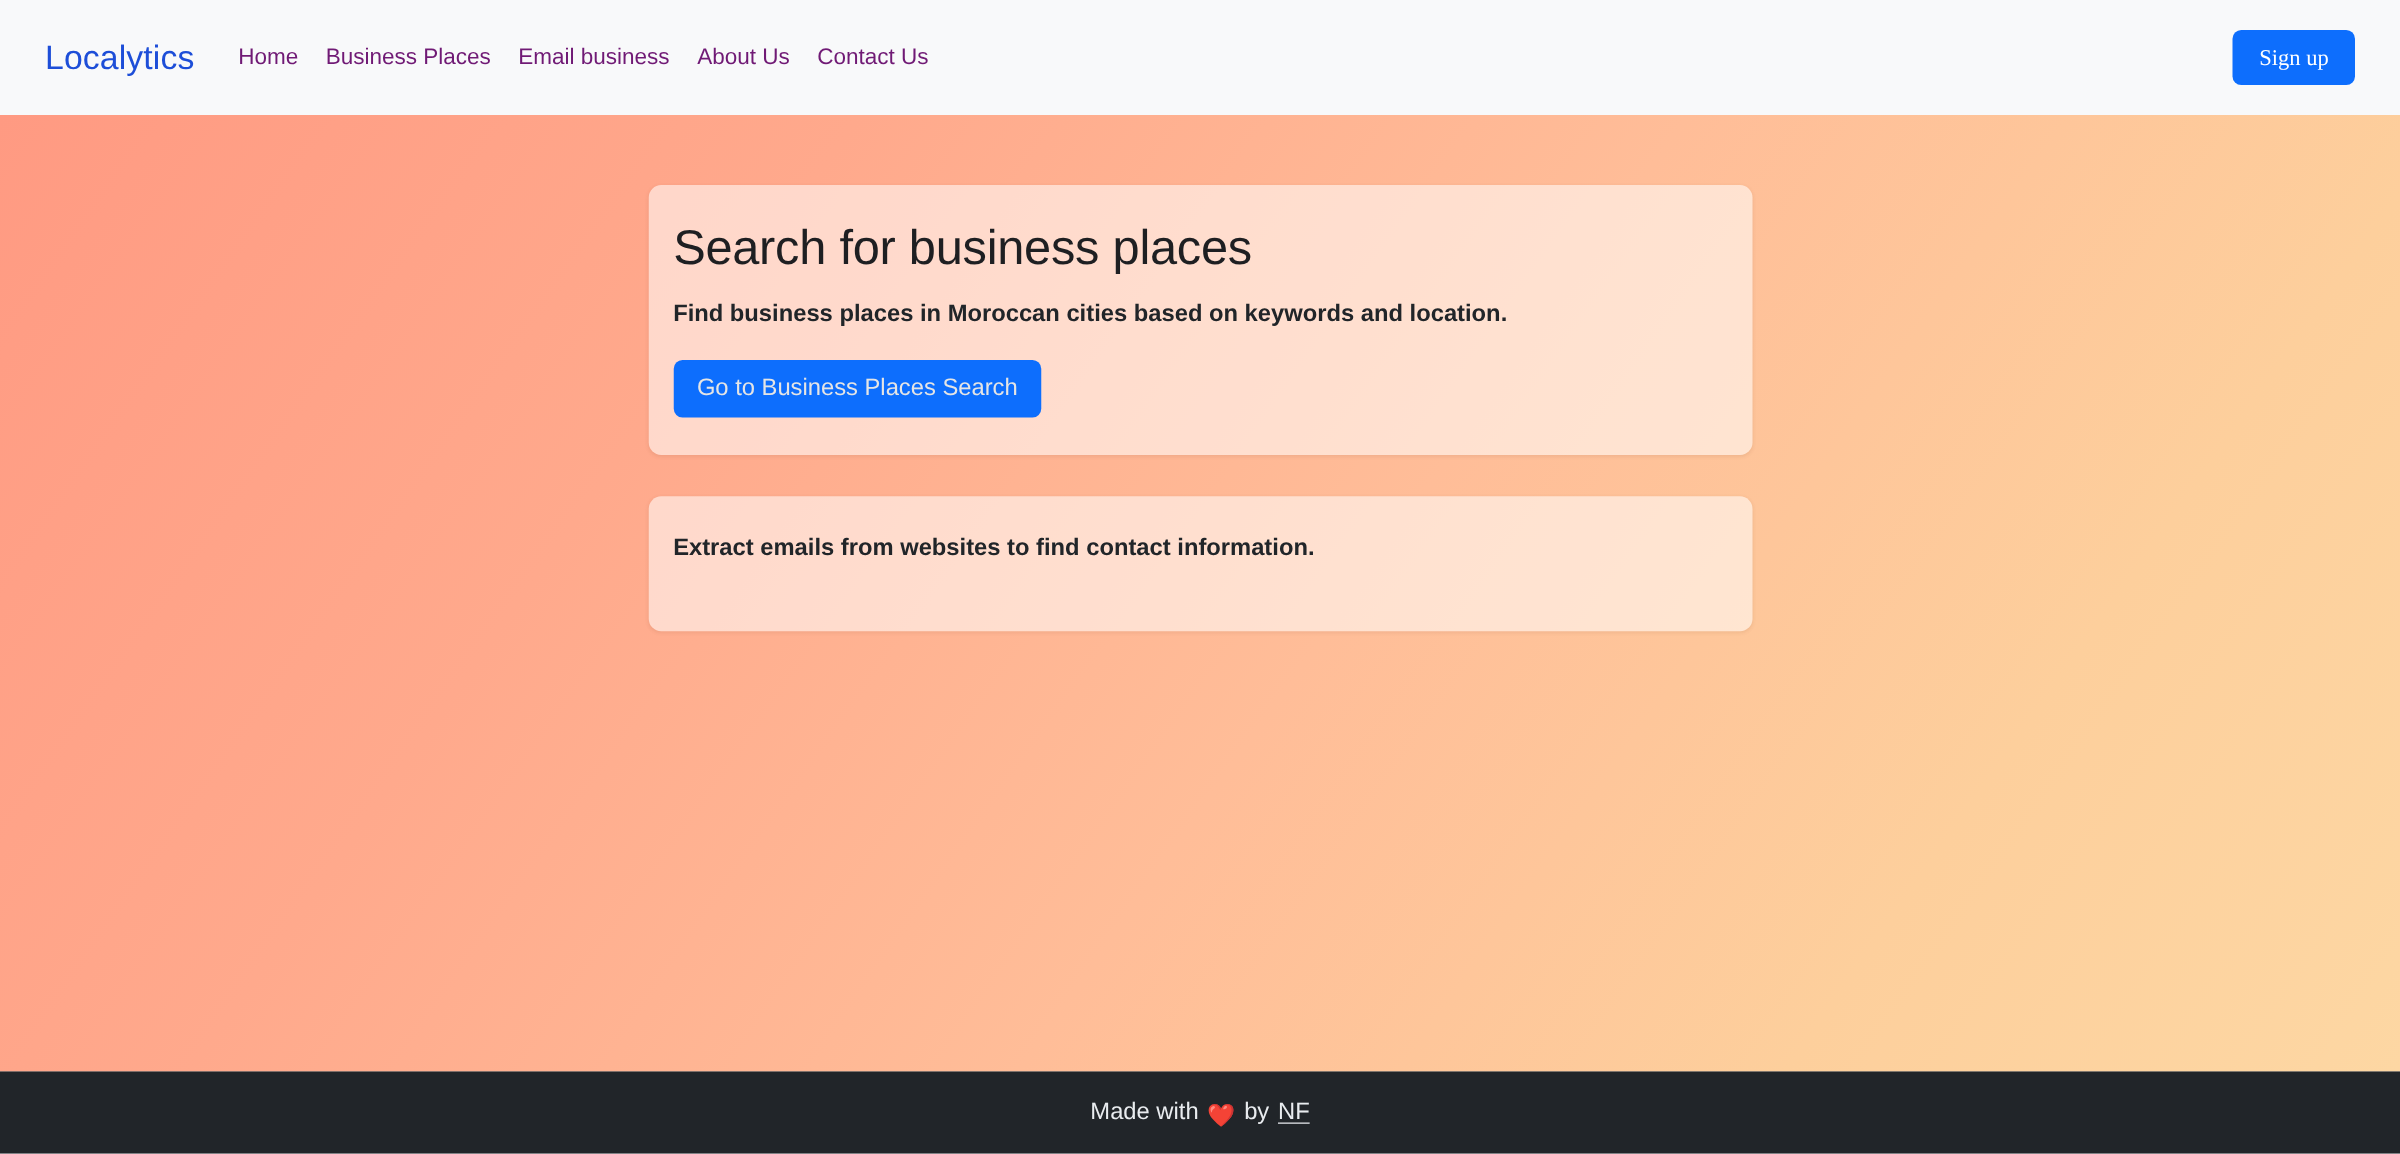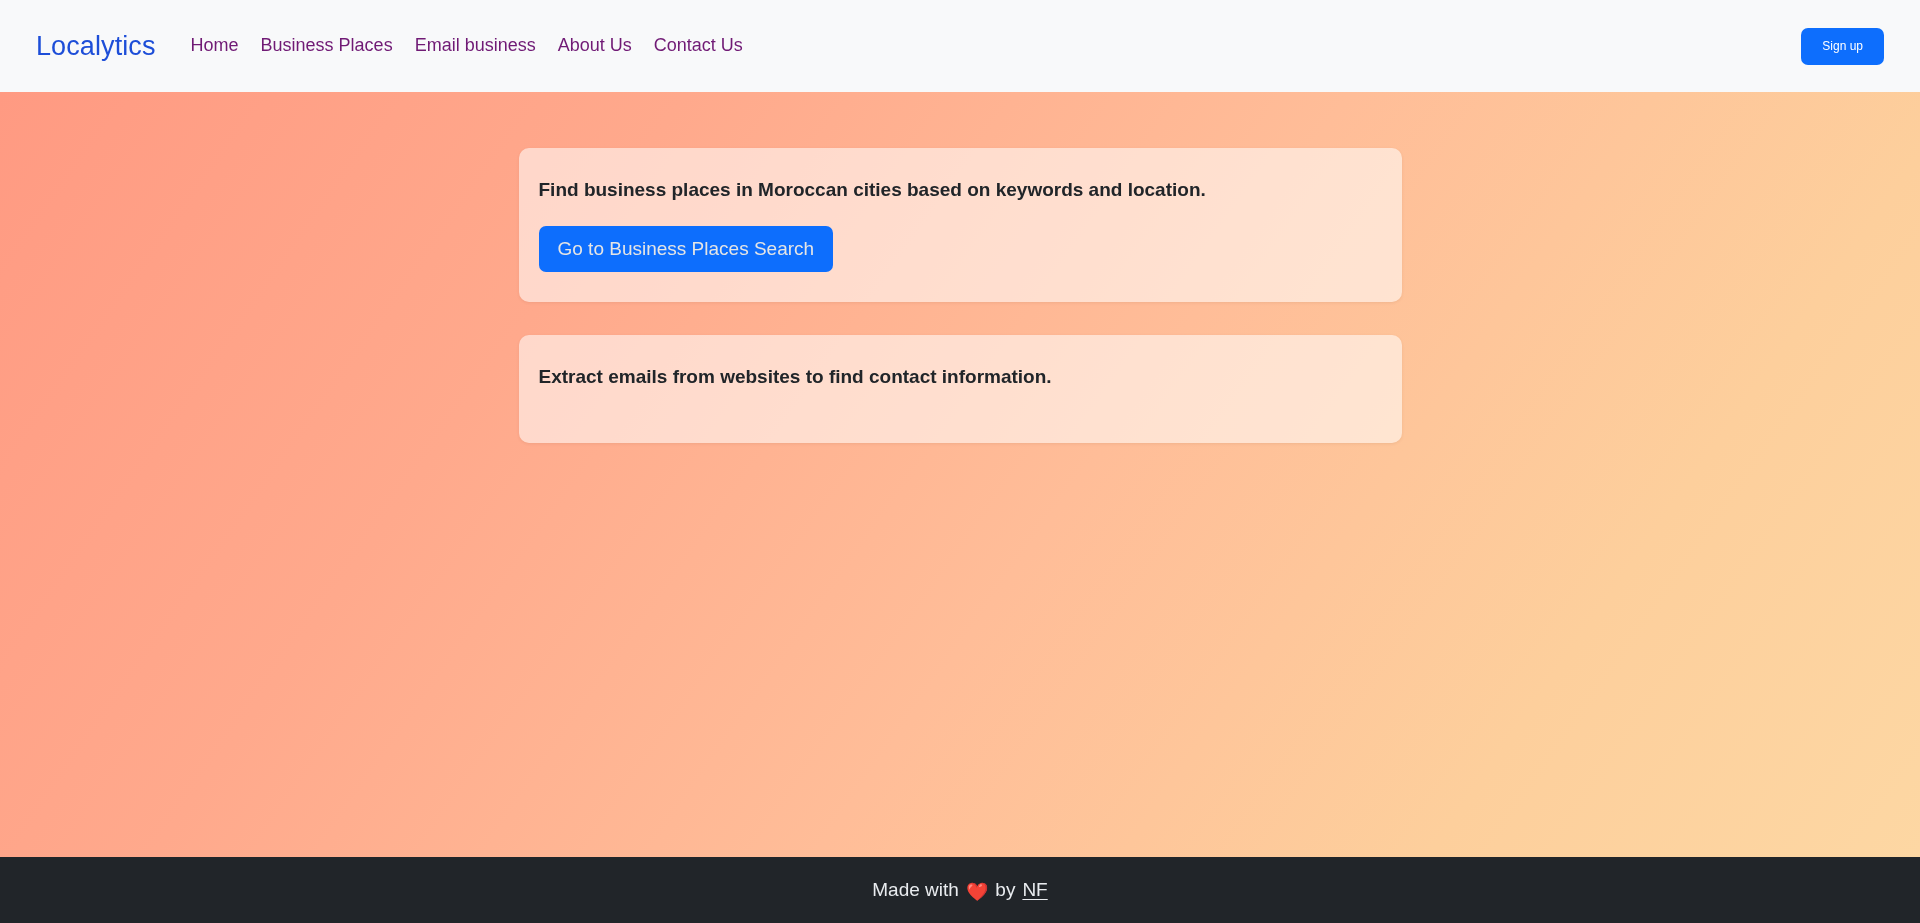--- a/index.html
+++ b/index.html
@@ -54,22 +54,22 @@
     padding: 6px 11px;
     white-space: nowrap;
     line-height: 1.3;
   }
 
   .nav-spacer { flex: 1 1 auto; }
 
   .signup-btn {
     background: #0d6efd;
     color: #ffffff;
-    font-size: 12px;
-    font-family: Liberation Sans, sans-serif;
+    font-size: 18px;
+    font-family: Liberation Serif, serif;
     border: none;
     border-radius: 7px;
     padding: 11px 21px;
     cursor: pointer;
     line-height: 1.25;
     white-space: nowrap;
   }
 
   
   .hero {
@@ -191,20 +191,21 @@
 
   <div class="nav-spacer"></div>
 
   <button class="signup-btn">Sign up</button>
 </nav>
 
 <main class="hero">
   <div class="cards">
 
     <section class="card">
+      <h1 class="card-title">Search for business places</h1>
       <p class="card-text">Find business places in Moroccan cities based on keywords and location.</p>
       <a class="cta-btn" href="#">Go to Business Places Search</a>
     </section>
 
     <section class="card">
       <p class="card-text">Extract emails from websites to find contact information.</p>
     </section>
 
   </div>
 </main>

